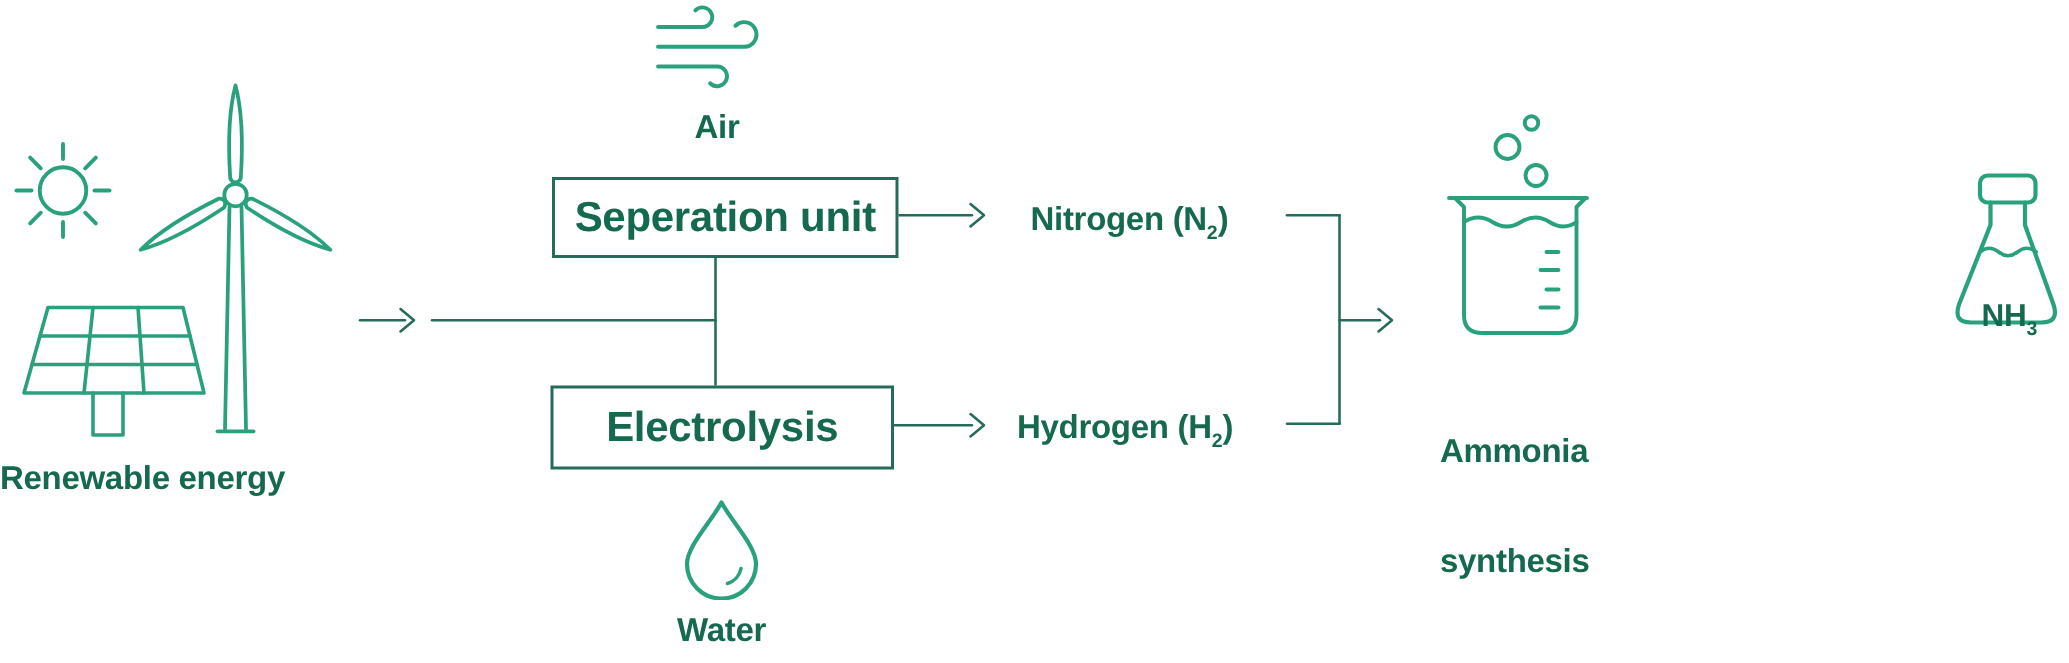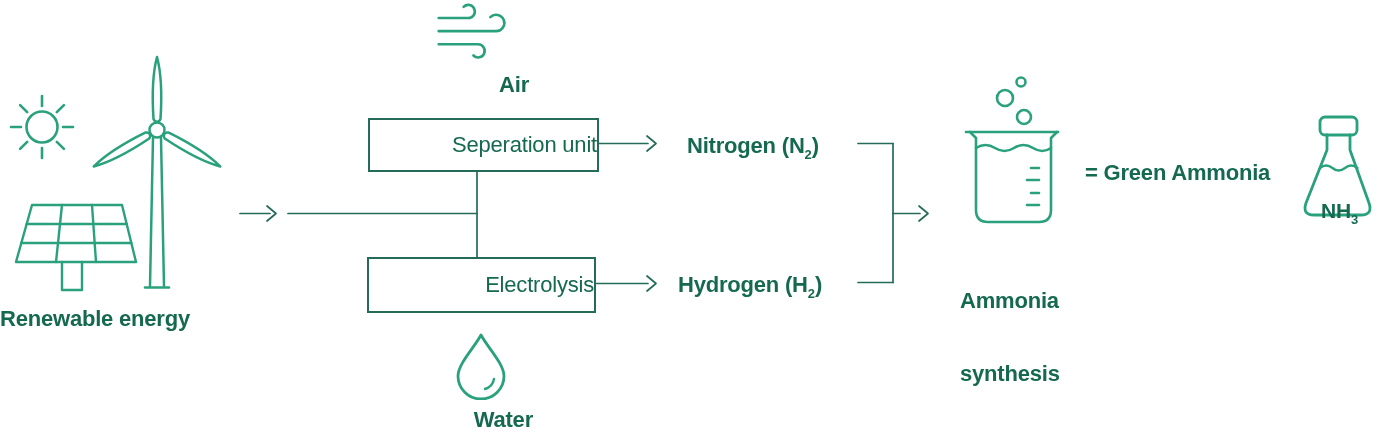--- a/index.html
+++ b/index.html
@@ -11,26 +11,26 @@
   html,body{margin:0;padding:0;background:var(--bg);}
   .stage{
     position:relative;width:1379px;height:442px;background:var(--bg);
     overflow:hidden;font-family:"Liberation Sans",sans-serif;
   }
   .abs{position:absolute;}
   .label{
     position:absolute;color:var(--text);font-weight:700;
     font-size:22px;line-height:26px;letter-spacing:-0.2px;white-space:nowrap;
   }
-  .center{text-align:right;}
+  .center{text-align:center;}
   .sub{font-size:13px;position:relative;top:6px;letter-spacing:0;}
   .pbox{
     position:absolute;border:2px solid var(--line);background:var(--bg);
-    display:flex;align-items:center;justify-content:flex-end;
-    color:var(--text);font-weight:400;font-size:22px;letter-spacing:-0.2px;
+    display:flex;align-items:center;justify-content:center;
+    color:var(--text);font-weight:700;font-size:28px;letter-spacing:-0.2px;
   }
   .twoline span{display:block;margin-top:44px;}
   svg{display:block;}
   .stroke-i{stroke:var(--icon);fill:none;stroke-linecap:round;stroke-linejoin:round;}
   .stroke-l{stroke:var(--line);fill:none;stroke-linecap:round;stroke-linejoin:round;}
 </style>
 </head>
 <body>
 
 <div class="stage">
@@ -159,21 +159,20 @@
       <line x1="75" y1="129" x2="83" y2="129"></line>
       <line x1="71" y1="141" x2="83" y2="141"></line>
     </g>
   </svg>
 
   <div class="label twoline" style="left:960px;top:242px;line-height:29px">
     <span>Ammonia</span>
     <span>synthesis</span>
   </div>
 
-  <div class="label" style="left:1085px;top:160px">= Green Ammonia</div>
 
   <svg class="abs" style="left:1300px;top:112px" width="78" height="110" viewBox="0 0 78 110">
     <rect class="stroke-i" x="20" y="5" width="37" height="18" rx="5" stroke-width="2.8"></rect>
     <path class="stroke-i" stroke-width="2.8" d="M27,23 L27,38 L6,91 Q2,103 14,103 L61,103 Q73,103 69,91 L50,38 L50,23"></path>
     <path class="stroke-i" stroke-width="2.4" d="M20,56 q6,-5 12.5,0 q6,5 12.5,0 q6,-5 12.5,0"></path>
   </svg>
   <div class="label" style="left:1321px;top:198px;font-size:21px">
     <span>NH</span><span class="sub">3</span>
   </div>
 

